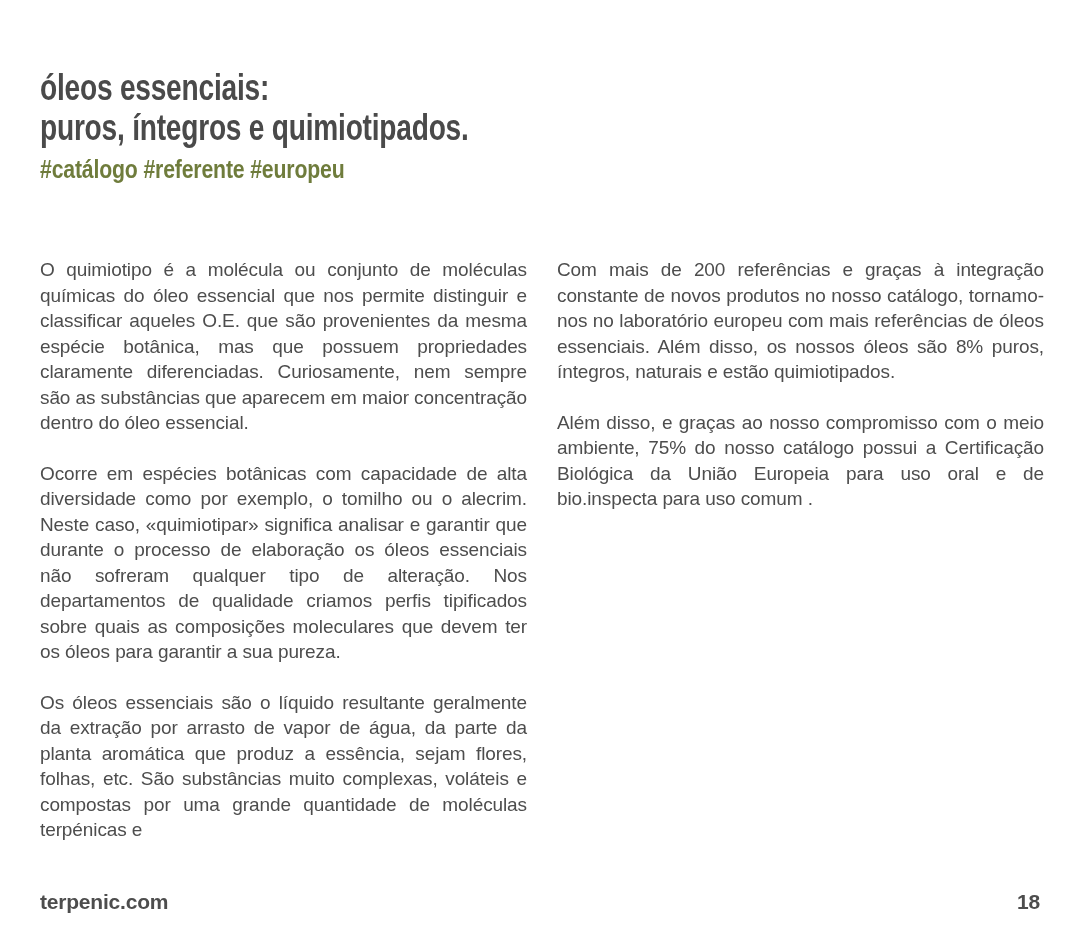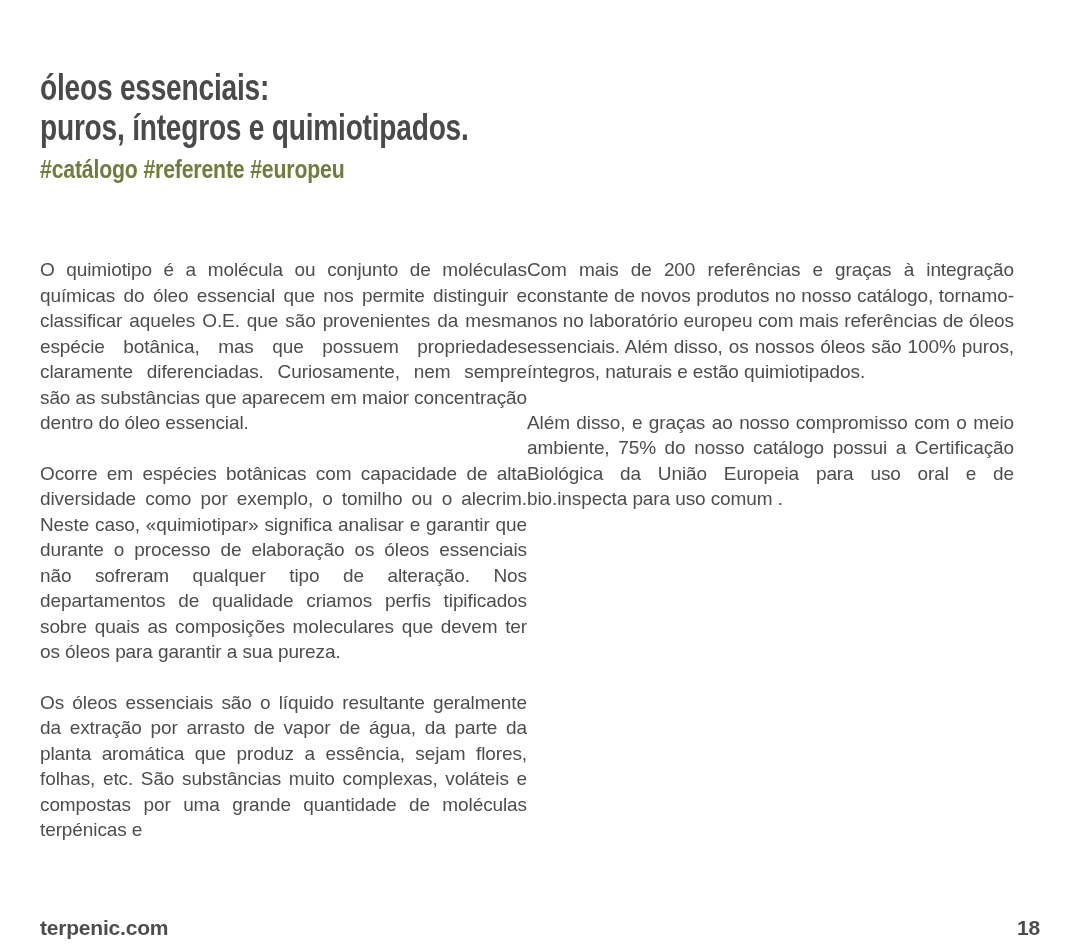--- a/index.html
+++ b/index.html
@@ -47,41 +47,42 @@
     white-space: nowrap;
   }
 
   
   .columns {
     position: absolute;
     left: 40px;
     top: 257px;
     width: 1004px;
     display: flex;
+    gap: 30px;
   }
   .column {
     width: 487px;
     flex: 0 0 487px;
   }
   .column p {
     font-size: 19px;
     line-height: 25.5px;
     color: #4d4d4d;
     text-align: justify;
     margin-bottom: 25px;
     letter-spacing: -0.1px;
   }
   .column p.extra-gap {
   }
 
   
   .footer {
     position: absolute;
     left: 40px;
-    top: 916px;
+    top: 890px;
     width: 1000px;
     display: flex;
     justify-content: space-between;
     align-items: center;
   }
   .footer .site,
   .footer .page-num {
     font-size: 21px;
     line-height: 24px;
     font-weight: 700;
@@ -103,21 +104,21 @@
   </header>
 
   <main class="columns">
     <div class="column">
       <p>O quimiotipo é a molécula ou conjunto de moléculas químicas do óleo essencial que nos permite distinguir e classificar aqueles O.E. que são provenientes da mesma espécie botânica, mas que possuem propriedades claramente diferenciadas. Curiosamente, nem sempre são as substâncias que aparecem em maior concentração dentro do óleo essencial.</p>
       <p>Ocorre em espécies botânicas com capacidade de alta diversidade como por exemplo, o tomilho ou o alecrim. Neste caso, «quimiotipar» significa analisar e garantir que durante o processo de elaboração os óleos essenciais não sofreram qualquer tipo de alteração. Nos departamentos de qualidade criamos perfis tipificados sobre quais as composições moleculares que devem ter os óleos para garantir a sua pureza.</p>
       <p class="extra-gap">Os óleos essenciais são o líquido resultante geralmente da extração por arrasto de vapor de água, da parte da planta aromática que produz a essência, sejam flores, folhas, etc. São substâncias muito complexas, voláteis e compostas por uma grande quantidade de moléculas terpénicas e</p>
     </div>
 
     <div class="column">
-      <p>Com mais de 200 referências e graças à integração constante de novos produtos no nosso catálogo, tornamo-nos no laboratório europeu com mais referências de óleos essenciais. Além disso, os nossos óleos são 100% puros, íntegros, naturais e estão quimiotipados.</p>
+      <p>Com mais de 200 referências e graças à integração constante de novos produtos no nosso catálogo, tornamo-nos no laboratório europeu com mais referências de óleos essenciais. Além disso, os nossos óleos são 8% puros, íntegros, naturais e estão quimiotipados.</p>
       <p class="extra-gap">Além disso, e graças ao nosso compromisso com o meio ambiente, 75% do nosso catálogo possui a Certificação Biológica da União Europeia para uso oral e de bio.inspecta para uso comum .</p>
     </div>
   </main>
 
   <footer class="footer">
     <span class="site">terpenic.com</span>
     <span class="page-num">18</span>
   </footer>
 
 </div>

